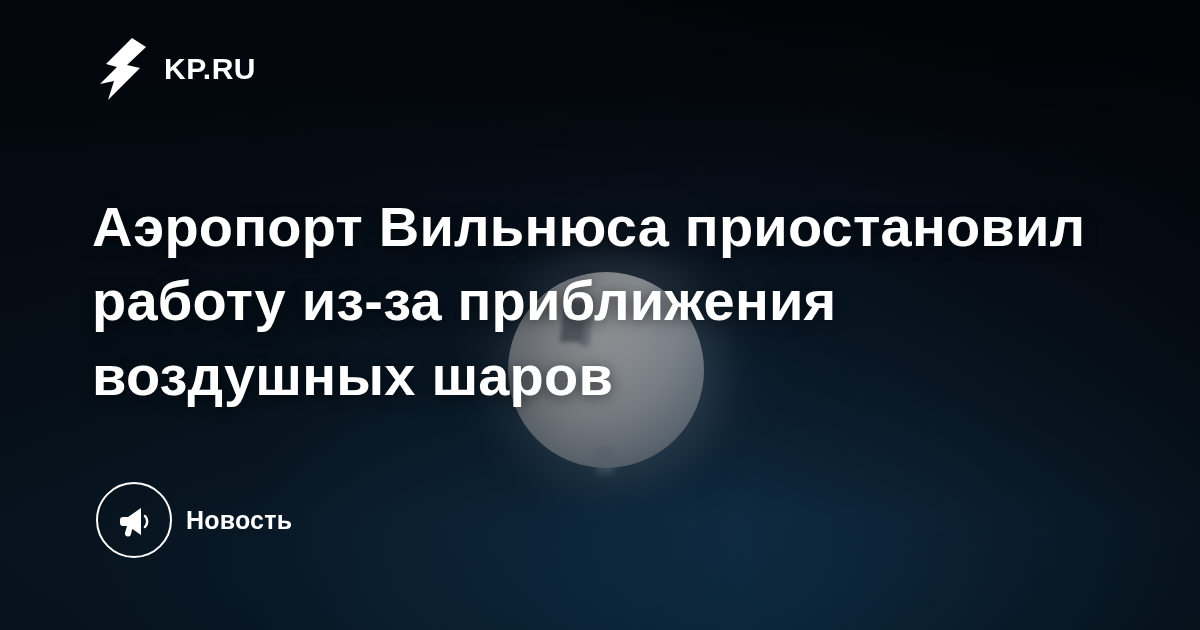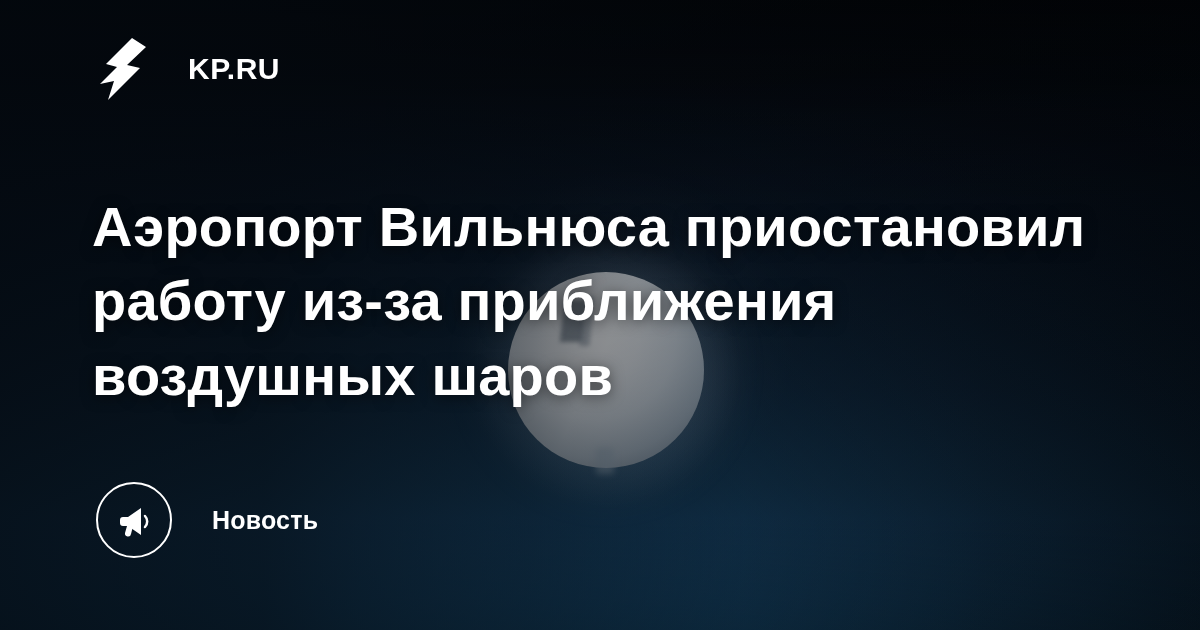--- a/index.html
+++ b/index.html
@@ -150,21 +150,21 @@
     position: absolute;
     inset: 0;
   }
 
   .brand {
     position: absolute;
     left: 96px;
     top: 38px;
     display: flex;
     align-items: center;
-    gap: 36px;
+    gap: 12px;
   }
   .brand-mark {
     width: 56px;
     height: 62px;
     display: block;
   }
   .brand-text {
     color: #ffffff;
     font-size: 30px;
     font-weight: bold;
@@ -184,21 +184,21 @@
     letter-spacing: 0.2px;
     text-shadow: 0 2px 14px rgba(0,0,0,0.55);
   }
 
   .tag {
     position: absolute;
     left: 96px;
     top: 482px;
     display: flex;
     align-items: center;
-    gap: 40px;
+    gap: 14px;
   }
   .tag-icon-wrap {
     width: 76px;
     height: 76px;
     border-radius: 50%;
     border: 2px solid #ffffff;
     display: flex;
     align-items: center;
     justify-content: center;
     box-sizing: border-box;

